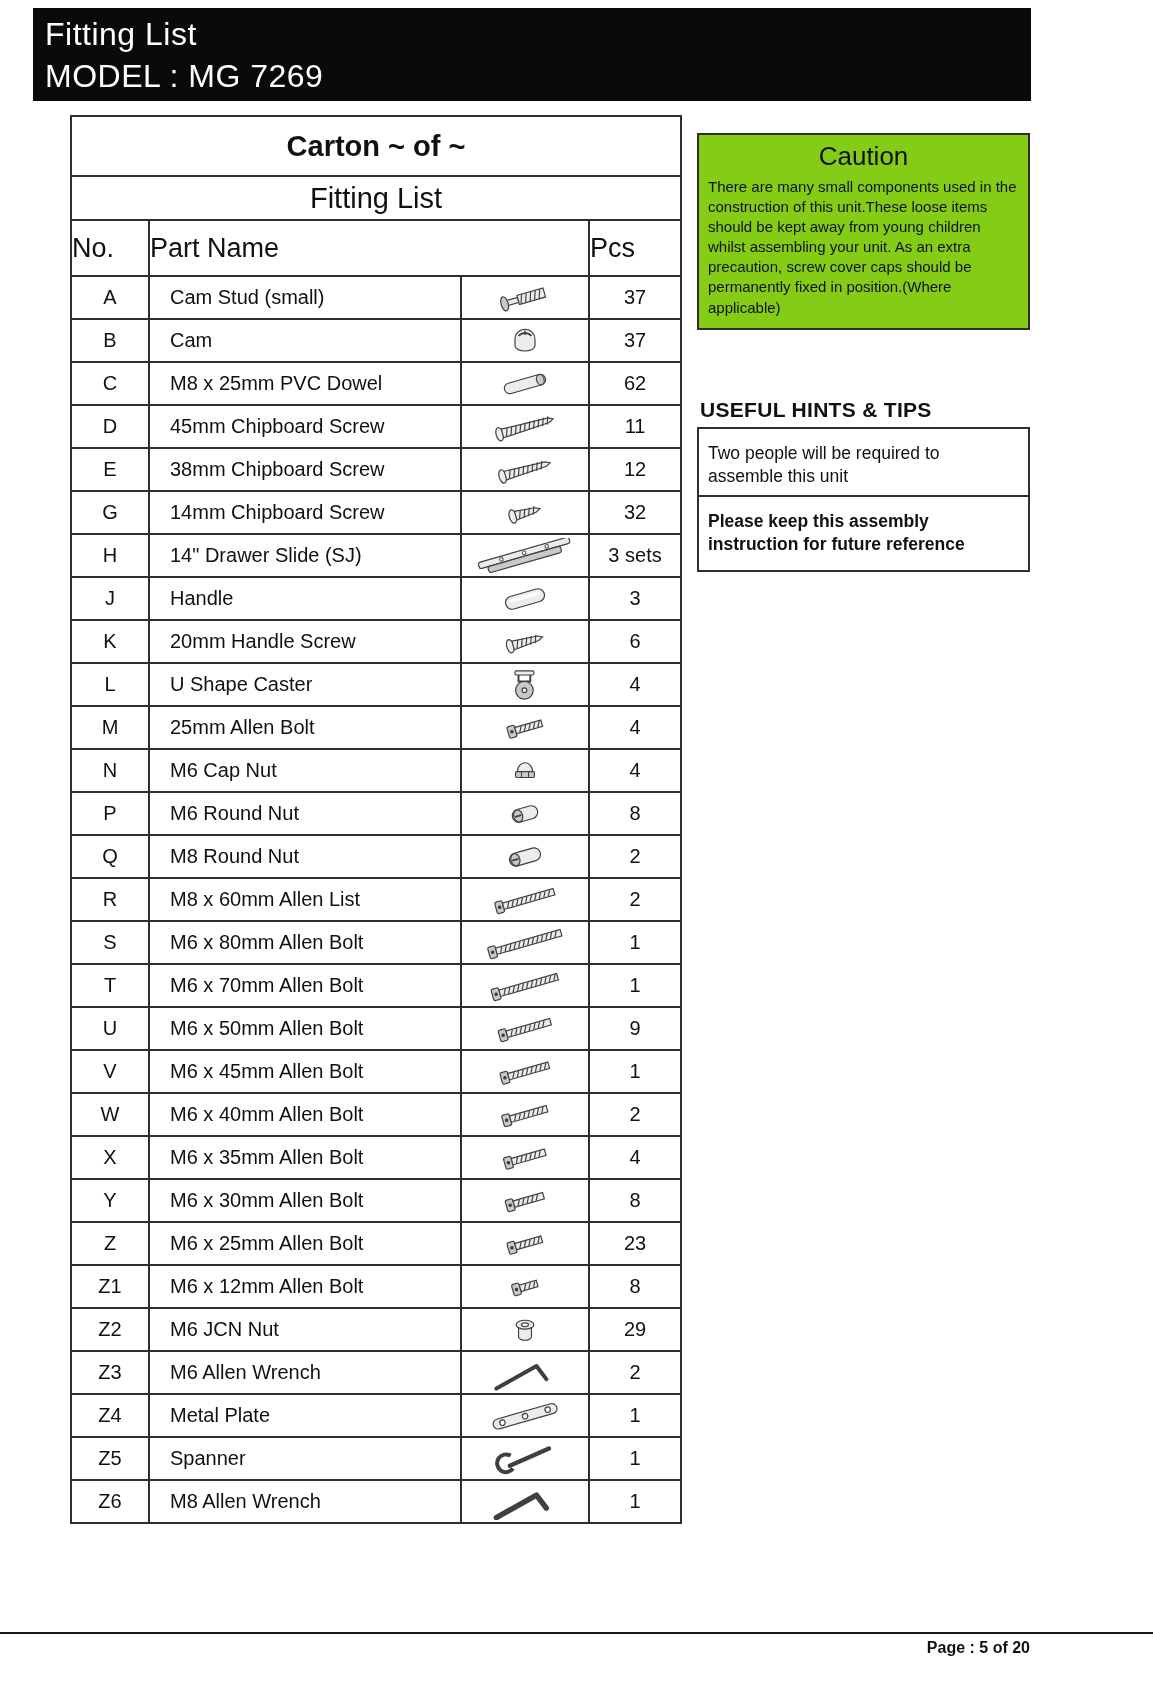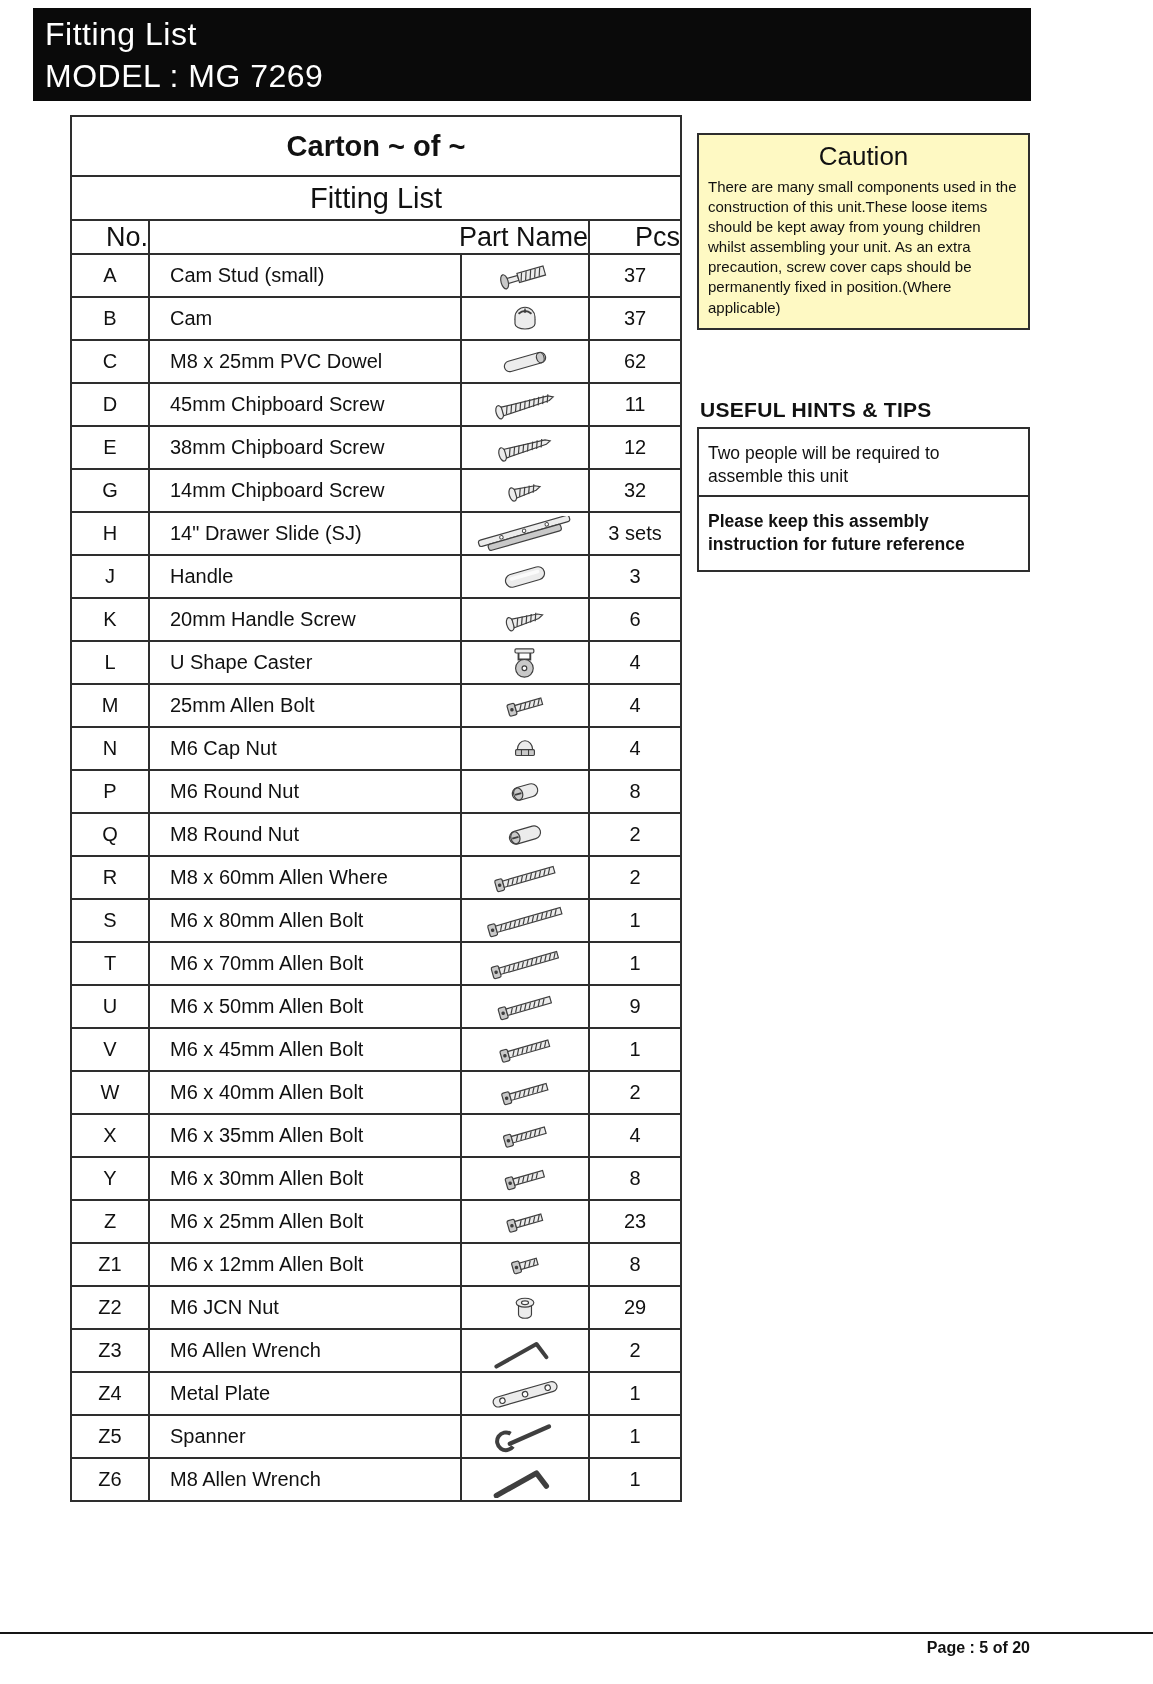--- a/index.html
+++ b/index.html
@@ -25,34 +25,34 @@
   
   .fit-table {
     position: absolute; left: 70px; top: 115px;
     width: 610px;
     border-collapse: collapse;
     table-layout: fixed;
   }
   .fit-table td, .fit-table th { border: 2px solid #2e2e2e; background: #fff; }
   .t-title    { height: 60px; text-align: center; font-size: 29px; font-weight: bold; }
   .t-subtitle { height: 44px; text-align: center; font-size: 29px; font-weight: normal; }
-  .cols th    { height: 34px; text-align: right; font-size: 27px; font-weight: normal; }
+  .cols th    { height: 56px; text-align: left; font-size: 27px; font-weight: normal; }
   .fit-table tbody td { height: 43px; font-size: 20px; }
   .c-no   { text-align: center; }
   .c-part { text-align: left; padding-left: 20px; }
   .c-icon { text-align: center; vertical-align: middle; }
   .c-icon svg { vertical-align: middle; }
   .c-pcs  { text-align: center; }
 
   
   .caution-box {
     position: absolute; left: 697px; top: 133px; width: 333px;
     border: 2px solid #2e2e2e;
     padding: 4px 9px 10px 9px;
-    background: #fef9c3;
+    background: #84cc16;
   }
   .caution-title { text-align: center; font-size: 26px; margin: 2px 0 5px 0; }
   .caution-body  { font-size: 15px; line-height: 1.34; }
 
   .hints-title {
     position: absolute; left: 700px; top: 398px;
     font-size: 21px; font-weight: bold; letter-spacing: 0.3px;
   }
   .hint-box { 
     position: absolute; left: 697px; width: 333px;
@@ -297,21 +297,21 @@
               <g transform="rotate(-16 45 15)">
                 <rect x="31.5" y="9.5" width="27" height="11" rx="5.5" fill="#ececec" stroke="#3f3f3f"></rect>
                 <ellipse cx="36.5" cy="15" rx="3.8" ry="5.2" fill="#c9c9c9" stroke="#3f3f3f"></ellipse>
                 <line x1="33.7" y1="15" x2="39.3" y2="15" stroke="#3f3f3f" stroke-width="1.5"></line>
               </g>
             </svg></td>
     <td class="c-pcs">2</td>
   </tr>
         <tr>
     <td class="c-no">R</td>
-    <td class="c-part">M8 x 60mm Allen Where</td>
+    <td class="c-part">M8 x 60mm Allen List</td>
     <td class="c-icon"><svg width="106" height="36" viewBox="0 0 90 30">
               <g transform="rotate(-16 45 15)">
                 <rect x="19.4" y="10" width="6.5" height="10" rx="1.5" fill="#c9c9c9" stroke="#3f3f3f"></rect>
                 <rect x="25.9" y="12.2" width="44.7" height="5.6" fill="#ececec" stroke="#3f3f3f"></rect>
                 <line x1="31.4" y1="12.6" x2="28.9" y2="17.4" stroke="#3f3f3f" stroke-width="1"></line>
                 <line x1="35.4" y1="12.6" x2="32.9" y2="17.4" stroke="#3f3f3f" stroke-width="1"></line>
                 <line x1="39.4" y1="12.6" x2="36.9" y2="17.4" stroke="#3f3f3f" stroke-width="1"></line>
                 <line x1="43.4" y1="12.6" x2="40.9" y2="17.4" stroke="#3f3f3f" stroke-width="1"></line>
                 <line x1="47.4" y1="12.6" x2="44.9" y2="17.4" stroke="#3f3f3f" stroke-width="1"></line>
                 <line x1="51.4" y1="12.6" x2="48.9" y2="17.4" stroke="#3f3f3f" stroke-width="1"></line>

